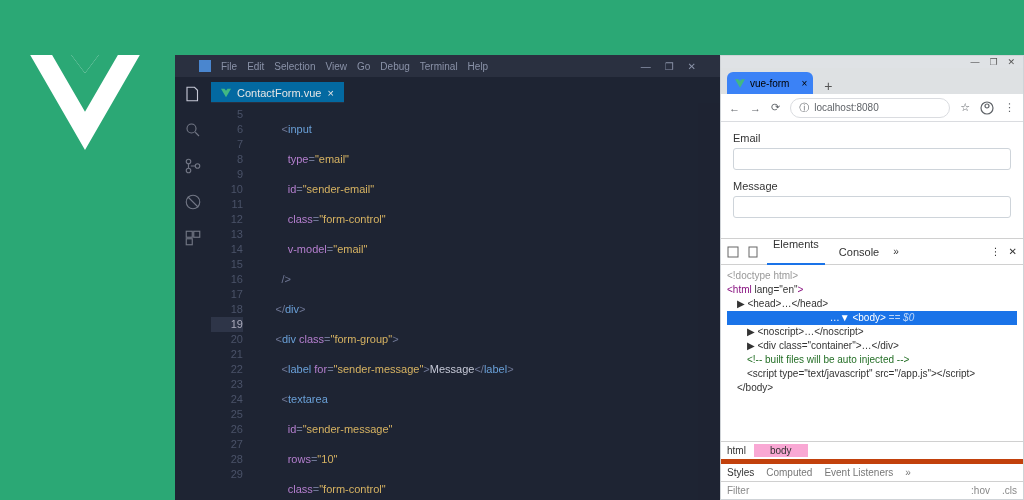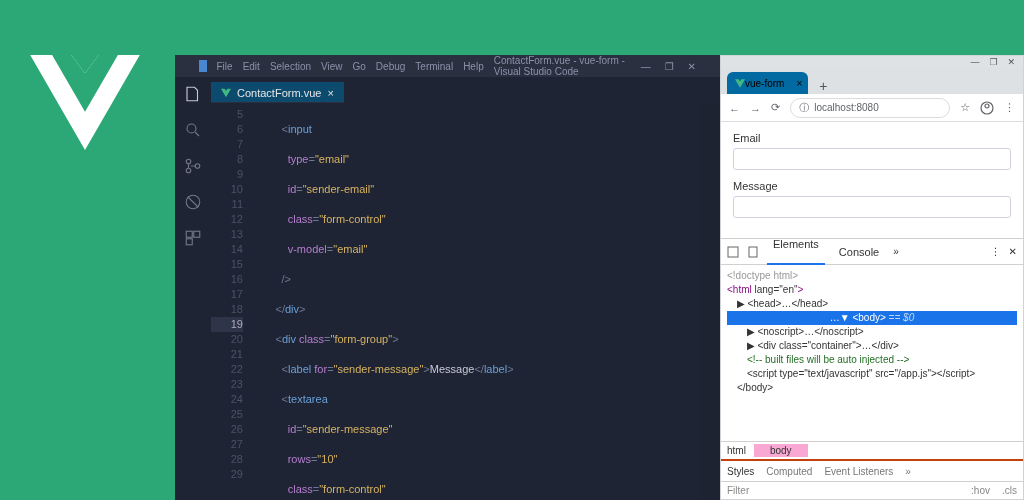--- a/index.html
+++ b/index.html
@@ -11,58 +11,58 @@
 .vscode-title { height: 22px; background: #2a3040; display: flex; align-items: center; font-size: 10px; color: #8a92a8; padding: 0 24px; gap: 10px; }
 .vscode-title .win-ctrl { margin-left: auto; display: flex; gap: 14px; color: #8a92a8; font-size: 10px; }
 .vscode-menu { color: #8a92a8; }
 .vscode-body { flex: 1; display: flex; overflow: hidden; }
 .activity-bar { width: 36px; background: #1e2433; display: flex; flex-direction: column; align-items: center; padding-top: 8px; gap: 18px; }
 .activity-bar svg { width: 18px; height: 18px; opacity: 0.5; }
 .activity-bar svg:first-child { opacity: 1; }
 .editor { flex: 1; display: flex; flex-direction: column; }
 .tab-bar { height: 26px; background: #1e2433; display: flex; align-items: flex-end; }
 .tab { background: #1e2433; color: #e6e6e6; font-size: 11px; padding: 5px 10px 3px; display: flex; align-items: center; gap: 6px; border-bottom: 1px solid #2a3040; }
-.tab.active { background: #0c4a6e; }
+.tab.active { background: #0369a1; }
 .tab .tab-close { font-size: 11px; }
 .tab .vue-ic { width: 10px; height: 10px; }
 .code-area { flex: 1; display: flex; font-family: "Consolas", monospace; font-size: 11px; line-height: 15px; overflow: hidden; position: relative; }
 .gutter { width: 40px; text-align: right; color: #4a5268; padding-right: 8px; padding-top: 4px; }
 .gutter div.hl { background: #2e3548; color: #aab; }
 .code-lines { flex: 1; padding-top: 4px; color: #c5c8d6; white-space: pre; }
 .minimap { width: 22px; background: #1e2433; opacity: 0.4; }
 .kw { color: #6aa0d8; }
 .attr { color: #b57fcf; }
 .str { color: #d7b362; }
 .punc { color: #6e7694; }
 
 .browser { position: absolute; top: 55px; left: 720px; width: 304px; height: 445px; background: #f1f3f4; display: flex; flex-direction: column; border: 1px solid #cfd3d7; }
 .br-titlebar { height: 12px; background: #dfe2e5; display: flex; justify-content: flex-end; align-items: center; gap: 10px; padding-right: 8px; font-size: 9px; color: #555; }
 .br-tabs { height: 26px; background: #dee1e3; display: flex; align-items: flex-end; }
-.br-tab { background: #0369a1; height: 22px; border-radius: 6px 6px 0 0; margin-left: 6px; padding: 0 24px 0 8px; font-size: 10px; display: flex; align-items: center; position: relative; }
+.br-tab { background: #3b82f6; height: 22px; border-radius: 6px 6px 0 0; margin-left: 6px; padding: 0 24px 0 8px; font-size: 10px; display: flex; align-items: center; gap: 5px; position: relative; }
 .br-tab-close { position: absolute; right: 6px; font-size: 10px; }
 .br-addtab { margin-left: 6px; width: 18px; text-align: center; font-size: 14px; color: #555; }
 .br-addr { height: 28px; background: #fff; display: flex; align-items: center; gap: 10px; padding: 0 8px; border-bottom: 1px solid #dadce0; font-size: 11px; color: #5f6368; }
 .br-addr .url-box { flex: 1; border: 1px solid #dadce0; border-radius: 12px; padding: 2px 8px; display: flex; align-items: center; gap: 5px; font-size: 10px; }
 
 .page { background: #fff; padding: 10px 12px; font-size: 11px; color: #333; flex: 0 0 auto; }
 .page label { display: block; margin-bottom: 4px; }
 .page input, .page textarea { width: 100%; border: 1px solid #ced4da; border-radius: 3px; padding: 4px 6px; font-size: 11px; margin-bottom: 10px; }
 
 .devtools { flex: 1; background: #fff; display: flex; flex-direction: column; font-size: 10px; color: #333; border-top: 1px solid #d0d0d0; overflow: hidden; }
 .dt-top { height: 26px; display: flex; align-items: center; border-bottom: 1px solid #d0d0d0; padding: 0 6px; gap: 8px; }
 .dt-top .dt-tab { padding: 0 6px; font-size: 11px; color: #333; }
 .dt-top .dt-tab.active { color: #333; border-bottom: 2px solid #1a73e8; padding-bottom: 13px; }
 .dt-top .sp { flex: 1; }
 .dt-dom { flex: 1; padding: 4px 6px; font-family: monospace; font-size: 10px; line-height: 14px; overflow: hidden; }
 .dt-dom .sel { background: #1a73e8; color: #fff; text-align: center; }
 .dt-dom .tag { color: #881280; }
 .dt-dom .gray { color: #999; }
 .dt-dom .cm { color: #236e25; }
 .dt-bc { height: 18px; border-top: 1px solid #d0d0d0; display: flex; align-items: center; padding: 0 6px; gap: 8px; font-size: 10px; }
-.dt-styles { height: 22px; border-top: 2px solid #c2410c; display: flex; align-items: center; padding: 0 6px; gap: 12px; font-size: 10px; }
+.dt-styles { height: 22px; border-top: 5px solid #c2410c; display: flex; align-items: center; padding: 0 6px; gap: 12px; font-size: 10px; }
 .dt-styles .active { color: #333; }
 .dt-styles span { color: #777; }
 .dt-filter { height: 18px; border-top: 1px solid #d0d0d0; display: flex; align-items: center; padding: 0 6px; gap: 12px; font-size: 10px; color: #888; }
 .dt-filter .sp { flex: 1; }
 </style>
 </head>
 <body>
 
 <svg class="vue-logo" width="110" height="95" viewBox="0 0 120 104">
   <path d="M60 20 L45 0 L0 0 L60 104 L120 0 L75 0 Z" fill="#fff"></path>
@@ -75,21 +75,20 @@
         <rect width="12" height="12" fill="#4a86cf"></rect>
       </svg>
     <span class="vscode-menu">File</span>
     <span class="vscode-menu">Edit</span>
     <span class="vscode-menu">Selection</span>
     <span class="vscode-menu">View</span>
     <span class="vscode-menu">Go</span>
     <span class="vscode-menu">Debug</span>
     <span class="vscode-menu">Terminal</span>
     <span class="vscode-menu">Help</span>
-    <span class="vscode-menu">ContactForm.vue - vue-form - Visual Studio Code</span>
     <div class="win-ctrl">
       <span>—</span>
       <span>❐</span>
       <span>✕</span>
     </div>
   </div>
   <div class="vscode-body">
     <div class="activity-bar">
       <svg viewBox="0 0 24 24">
           <path d="M4 3h10l4 4v14H4z" fill="none" stroke="#c5c8d6" stroke-width="1.5"></path>

